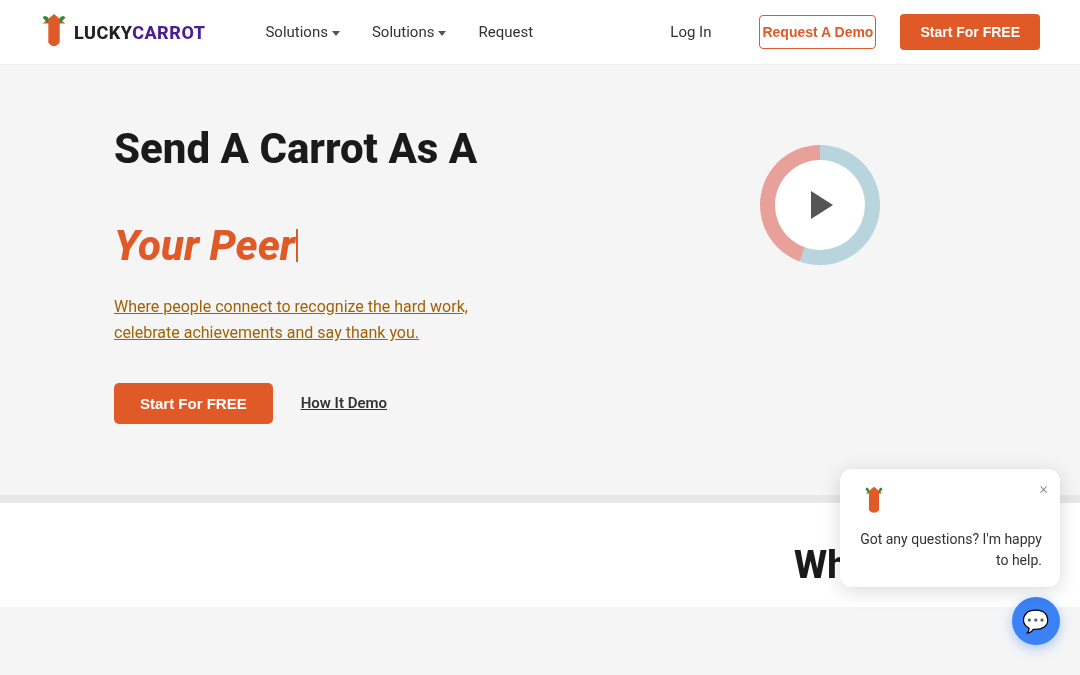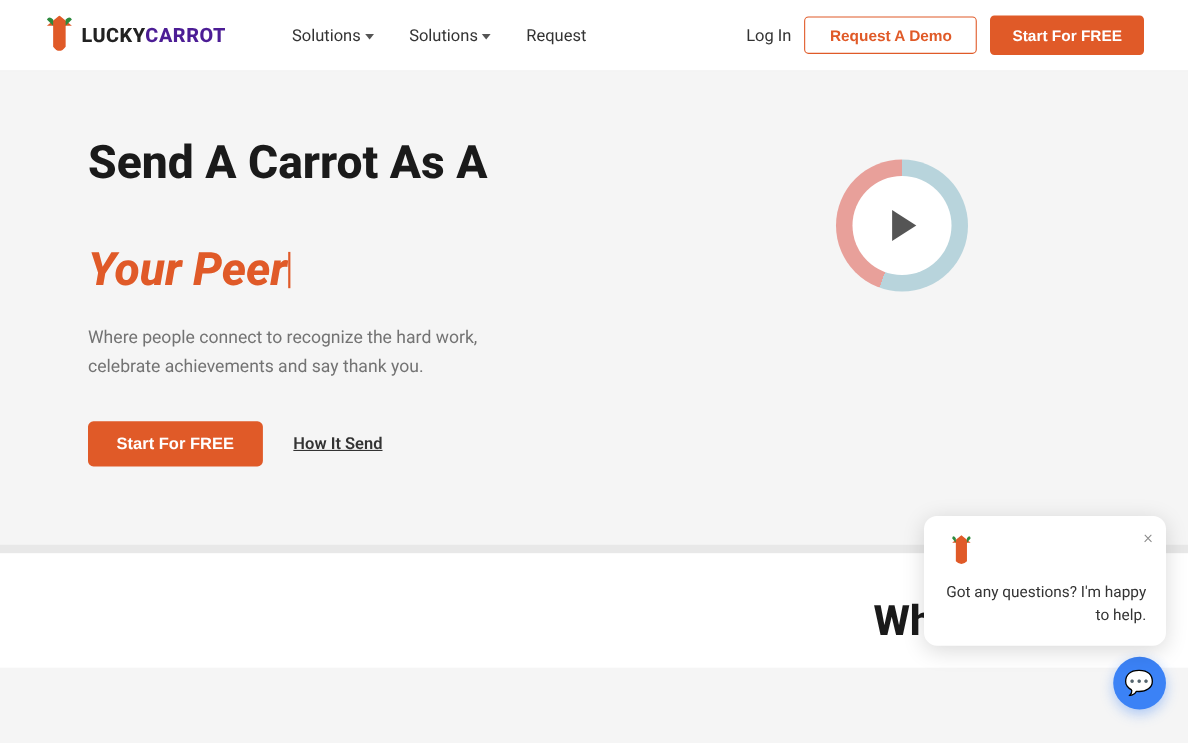--- a/index.html
+++ b/index.html
@@ -54,37 +54,38 @@
       display: inline-block;
       width: 0; height: 0;
       border-left: 4px solid transparent;
       border-right: 4px solid transparent;
       border-top: 5px solid #555;
       margin-top: 2px;
     }
     .nav-actions {
       display: flex;
       align-items: center;
-      gap: 12px;
+      gap: 24px;
     }
     .btn-login {
       font-size: 15px;
       color: #333;
       text-decoration: none;
       cursor: pointer;
     }
     .btn-demo {
-      padding: 8px 22px;
+      padding: 8px 2px;
       border: 1.5px solid #e05a28;
       border-radius: 4px;
       color: #e05a28;
       background: transparent;
       font-size: 14px;
       font-weight: 600;
       cursor: pointer;
+      margin-left: 24px;
     }
     .btn-free {
       padding: 10px 20px;
       border: none;
       border-radius: 4px;
       color: #fff;
       background: #e05a28;
       font-size: 14px;
       font-weight: 700;
       cursor: pointer;
@@ -96,20 +97,21 @@
       padding: 60px 80px 0 80px;
       display: flex;
       align-items: flex-start;
       position: relative;
       min-height: 430px;
     }
     .hero-left {
       position: relative;
       max-width: 440px;
       z-index: 2;
+      margin-left: 34px;
     }
     .hero-title {
       font-size: 42px;
       font-weight: 800;
       color: #1a1a1a;
       line-height: 1.15;
       margin-bottom: 8px;
     }
     .hero-title-highlight {
       color: #e05a28;
@@ -122,24 +124,25 @@
       right: -3px;
       top: 8px;
       bottom: 8px;
       width: 2px;
       background: #e05a28;
       animation: blink 1s step-end infinite;
     }
     @keyframes blink { 50% { opacity: 0; } }
     .hero-desc {
       font-size: 16px;
-      color: #737373;
+      color: #a16207;
       line-height: 1.65;
       margin: 24px 0 36px 0;
       max-width: 380px;
+      text-decoration: underline;
     }
     .hero-ctas {
       display: flex;
       align-items: center;
       gap: 28px;
     }
     .btn-hero-free {
       padding: 12px 26px;
       background: #e05a28;
       color: #fff;
@@ -302,21 +305,21 @@
 
   <div class="hero-left">
     <h1 class="hero-title">
       <span>Send A Carrot As A</span><br>
       <br>
       <span class="hero-title-highlight">Your Peer</span>
     </h1>
     <p class="hero-desc">Where people connect to recognize the hard work, celebrate achievements and say thank you.</p>
     <div class="hero-ctas">
       <button class="btn-hero-free">Start For FREE</button>
-      <a class="hero-works-link">How It Send</a>
+      <a class="hero-works-link">How It Demo</a>
     </div>
   </div>
 
   <div class="hero-video">
     <div class="video-ring">
       <div class="video-inner">
         <div class="play-triangle"></div>
       </div>
     </div>
   </div>

